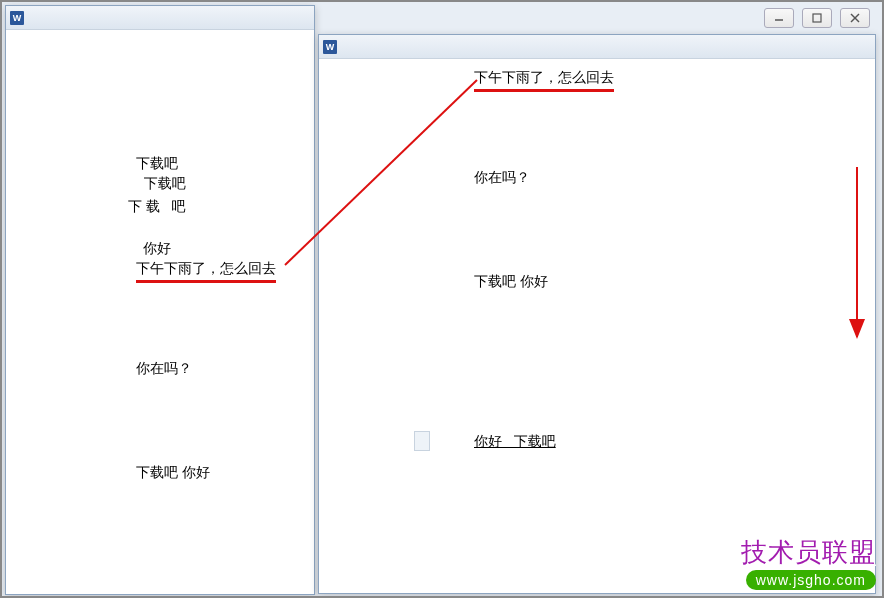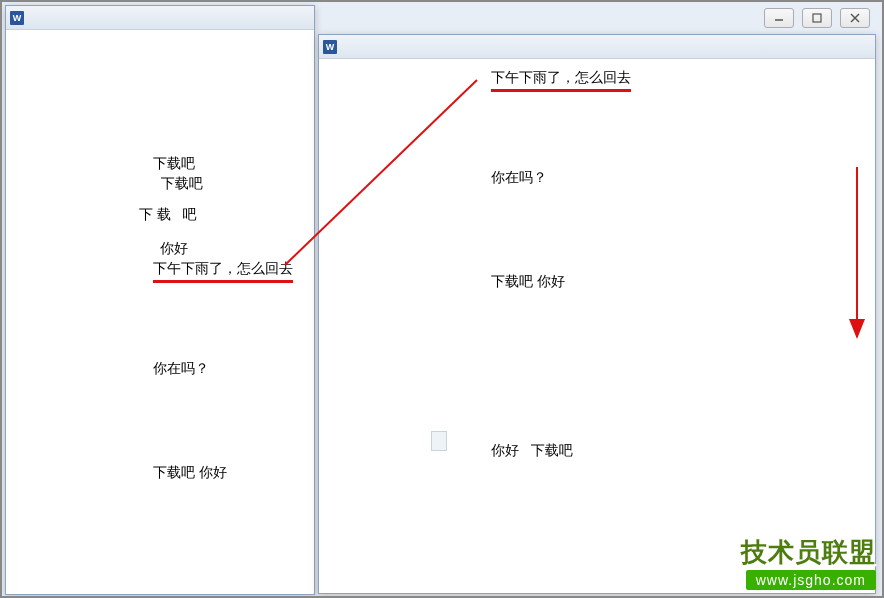--- a/index.html
+++ b/index.html
@@ -61,21 +61,21 @@
       color: #555;
     }
     .win-btn svg { width: 10px; height: 10px; }
     .doc-body {
       position: absolute;
       top: 24px;
       left: 0;
       right: 0;
       bottom: 0;
       background: #fff;
-      padding: 10px 32px;
+      padding: 10px 15px;
     }
     .page {
       background: #fff;
       position: relative;
       width: 100%;
       height: 100%;
     }
     .txt {
       position: absolute;
       font-size: 14px;
@@ -101,31 +101,31 @@
       pointer-events: none;
     }
     .watermark {
       position: absolute;
       right: 6px;
       bottom: 6px;
       text-align: right;
     }
     .wm-top {
       font-size: 26px;
-      font-weight: 700;
-      color: #4d7c0f;
+      font-weight: 400;
+      color: #a21caf;
       letter-spacing: 1px;
       text-shadow: 2px 2px 0 #fff, -1px -1px 0 #fff;
     }
     .wm-bot {
       background: #38b000;
       color: #fff;
       font-size: 14px;
       padding: 2px 10px;
-      border-radius: 2px;
+      border-radius: 10px;
       display: inline-block;
       letter-spacing: 1px;
     }
   </style>
 </head>
 <body>
 
 <div class="win-controls">
   <div class="win-btn">
     <svg viewBox="0 0 10 10">
@@ -146,40 +146,40 @@
 </div>
 
 <div class="window" style="left:3px; top:3px; width:310px; height:590px;">
   <div class="titlebar">
     <span class="word-icon">W</span>
   </div>
   <div class="doc-body">
     <div class="page">
       <span class="txt" style="left:115px; top:115px;">下载吧</span>
       <span class="txt" style="left:115px; top:135px;">  下载吧</span>
-      <span class="txt" style="left:101px; top:158px;margin-top:8px;">下 载   吧</span>
+      <span class="txt" style="left:107px; top:158px;">下 载   吧</span>
       <span class="txt" style="left:115px; top:200px;margin-left:7px;">你好</span>
       <span class="txt underline-red" style="left:115px; top:220px;">下午下雨了，怎么回去</span>
       <span class="txt" style="left:115px; top:320px;">你在吗？</span>
       <span class="txt" style="left:115px; top:424px;">下载吧 你好</span>
     </div>
   </div>
 </div>
 
 <div class="window" style="left:316px; top:32px; width:558px; height:560px;">
   <div class="titlebar">
     <span class="word-icon">W</span>
   </div>
   <div class="doc-body">
     <div class="page">
       <span class="txt underline-red" style="left:140px; top:0px;">下午下雨了，怎么回去</span>
       <span class="txt" style="left:140px; top:100px;">你在吗？</span>
       <span class="txt" style="left:140px; top:204px;">下载吧 你好</span>
       <div class="page-icon" style="left:80px; top:362px;"></div>
-      <span class="txt" style="left:140px; top:373px;">你好   下载吧</span>
+      <span class="txt" style="left:140px; top:364px;text-decoration:underline;">你好   下载吧</span>
     </div>
   </div>
 </div>
 
 <svg class="anno-svg">
   <defs>
     <marker id="arrowhead" markerWidth="10" markerHeight="8" refX="9" refY="4" orient="auto">
       <polygon points="0 0, 10 4, 0 8" fill="#d11"></polygon>
     </marker>
   </defs>

